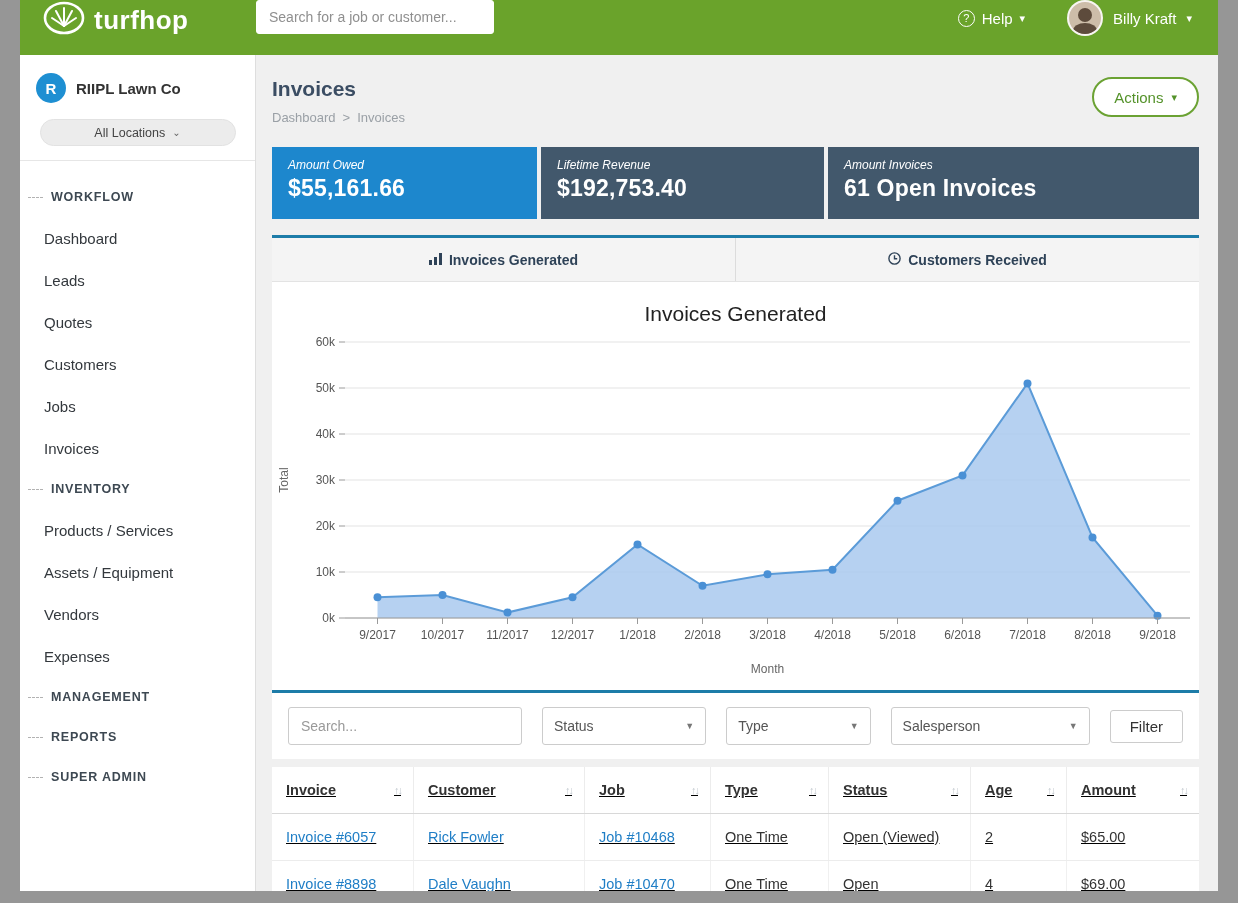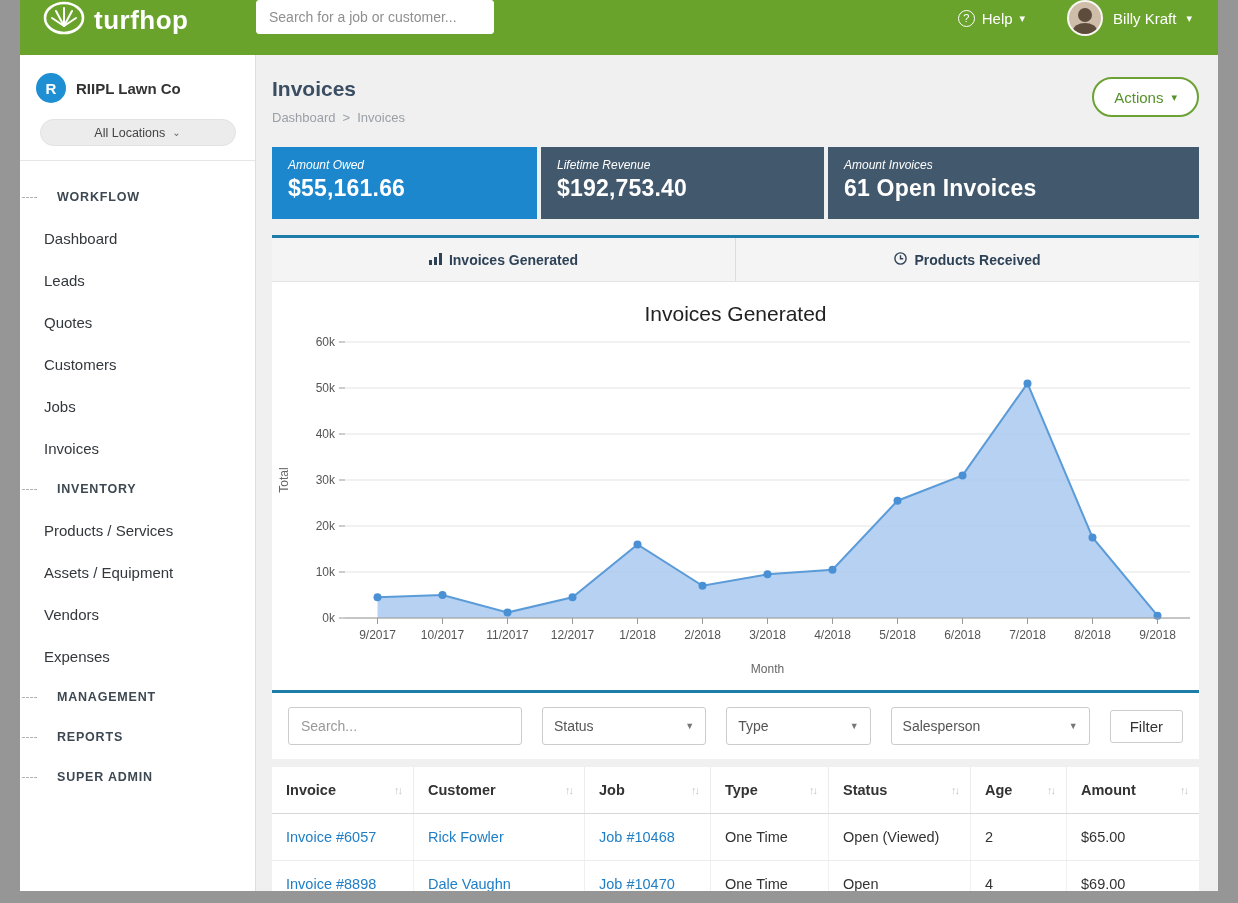--- a/index.html
+++ b/index.html
@@ -40,21 +40,21 @@
   .company { display:flex; align-items:center; gap:10px; padding:18px 12px 10px 16px; }
   .company-badge { width:30px; height:30px; border-radius:50%; background:#1e8fd2; color:#fff;
                    font-size:15px; font-weight:bold; display:flex; align-items:center; justify-content:center; }
   .company-name { font-size:15px; font-weight:bold; color:#333; }
   .locations { margin:6px auto 14px; width:196px; height:27px; background:#ececec; border:1px solid #e2e2e2;
                border-radius:14px; display:flex; align-items:center; justify-content:center; gap:7px;
                font-size:12.5px; color:#444; cursor:pointer; }
   .locations .caret { color:#666; font-size:10px; }
   .side-divider { border-top:1px solid #e6e6e6; }
   .side-sections { padding-top:16px; }
-  .side-section-header { display:flex; align-items:center; gap:20px; height:40px; padding-left:2px;
+  .side-section-header { display:flex; align-items:center; gap:8px; height:40px; padding-left:8px;
                          font-size:12.5px; font-weight:bold; letter-spacing:.8px; color:#3d4852; cursor:pointer; }
   .tree-dash { width:15px; height:0; border-top:1px dashed #b2b2b2; }
   .side-item { height:42px; display:flex; align-items:center; padding-left:24px; font-size:15px;
                color:#33383d; cursor:pointer; }
 
   
   .main { flex:1; padding:22px 19px 0 16px; overflow:hidden; }
   .page-head { display:flex; justify-content:space-between; align-items:flex-start; }
   .page-title { font-size:21px; font-weight:bold; color:#3b4d63; }
   .breadcrumb { margin-top:9px; font-size:13px; color:#9aa0a6; display:flex; gap:7px; }
@@ -95,21 +95,21 @@
   .select { height:38px; border:1px solid #ccc; border-radius:3px; background:#fff;
             display:flex; align-items:center; justify-content:space-between;
             padding:0 11px; font-size:14px; color:#555; cursor:pointer; }
   .select .sel-caret { font-size:9px; color:#777; }
   .select.w1 { width:165px; } .select.w2 { width:145px; } .select.w3 { width:200px; }
   .filter-btn { margin-left:auto; height:33px; padding:0 19px; background:#fff; border:1px solid #ccc;
                 border-radius:3px; font-size:15px; color:#333; cursor:pointer; }
 
   
   .table { margin-top:8px; background:#fff; }
-  .tr, .thead { display:flex; }
+  .tr, .thead { display:flex;text-decoration:underline; }
   .thead { border-bottom:1px solid #d8d8d8; }
   .th { height:46px; display:flex; align-items:center; justify-content:space-between;
         padding:0 12px 0 14px; font-size:14.5px; font-weight:bold; color:#333;
         border-right:1px solid #ececec; cursor:pointer; }
   .th:last-child { border-right:none; }
   .sort { font-size:11px; color:#c3c9cf; letter-spacing:-2px; }
   .tr { border-bottom:1px solid #ececec; }
   .td { height:46px; display:flex; align-items:center; padding:0 14px; font-size:14.5px;
         color:#333; border-right:1px solid #f0f0f0; }
   .td:last-child { border-right:none; }
@@ -244,21 +244,21 @@
           </span>
           <span>Invoices Generated</span>
         </div>
         <div class="tab">
           <span>
             <svg width="13" height="13" viewBox="0 0 13 13">
               <circle cx="6.5" cy="6.5" r="5.6" fill="none" stroke="#2e4257" stroke-width="1.4"></circle>
               <path d="M6.5 3.2 V6.8 H9.2" fill="none" stroke="#2e4257" stroke-width="1.4"></path>
             </svg>
           </span>
-          <span>Products Received</span>
+          <span>Customers Received</span>
         </div>
       </div>
 
       <div class="chart-card">
         <div class="chart-title">Invoices Generated</div>
         <div class="chart-wrap">
           <svg id="chart-svg" width="927" height="352">
               <line x1="73" x2="918" y1="290" y2="290" stroke="#e3e3e3"></line>
               <line x1="67" x2="73" y1="290" y2="290" stroke="#9a9a9a"></line>
               <text class="tick" x="63" y="294" text-anchor="end">0k</text>

